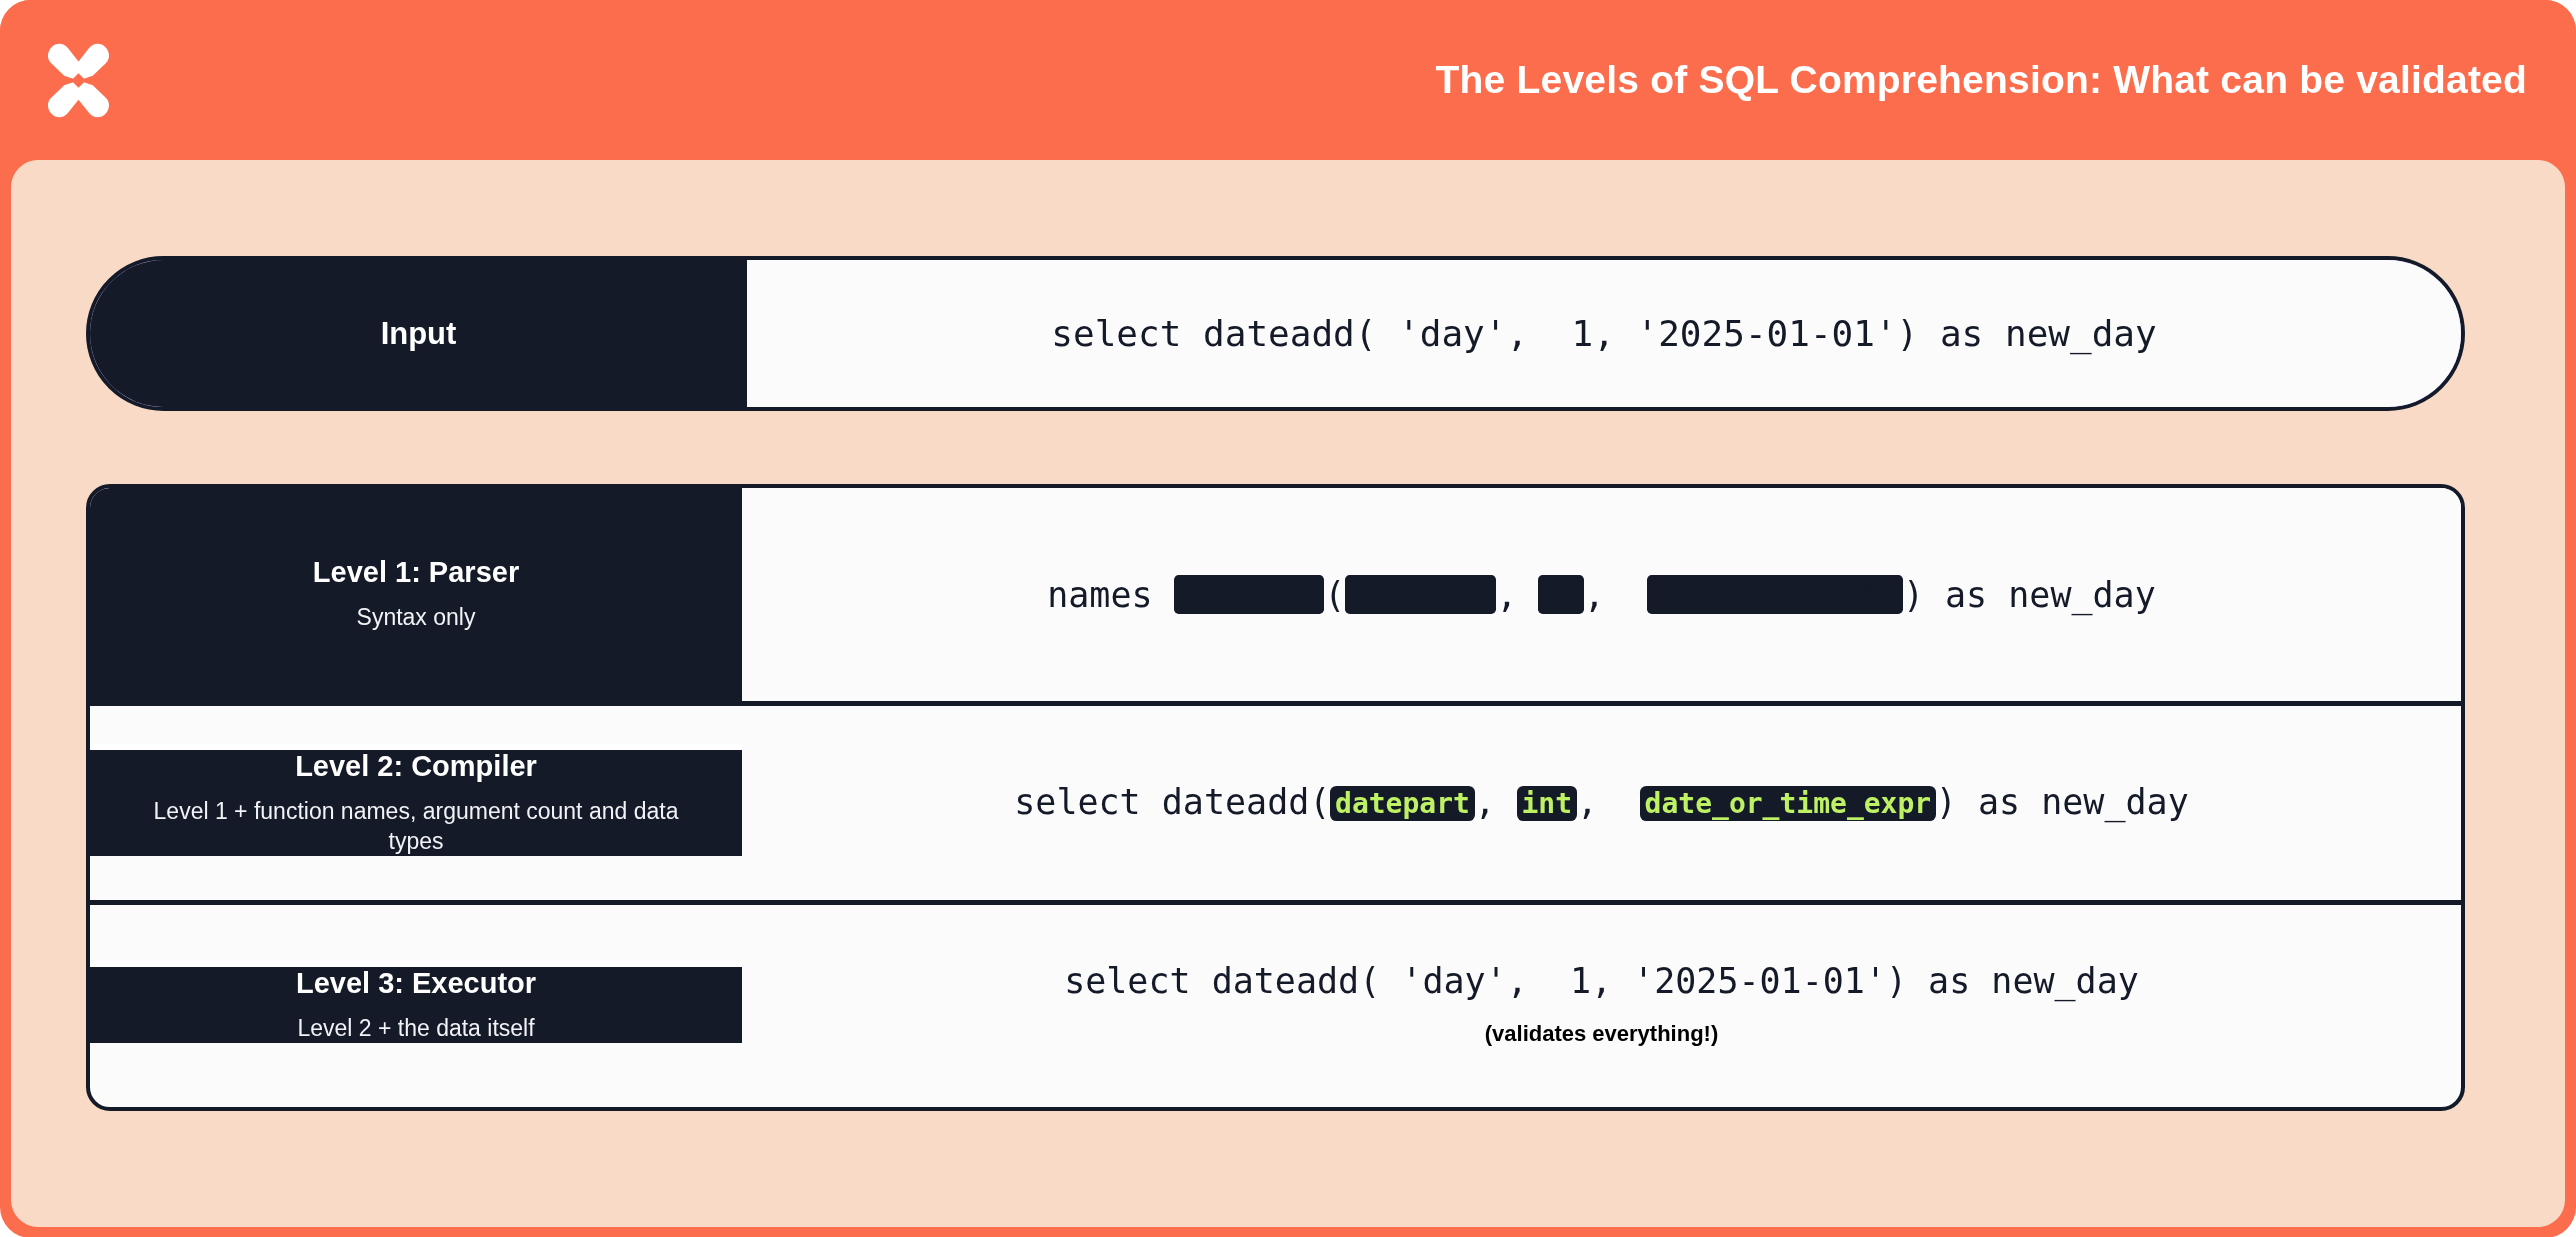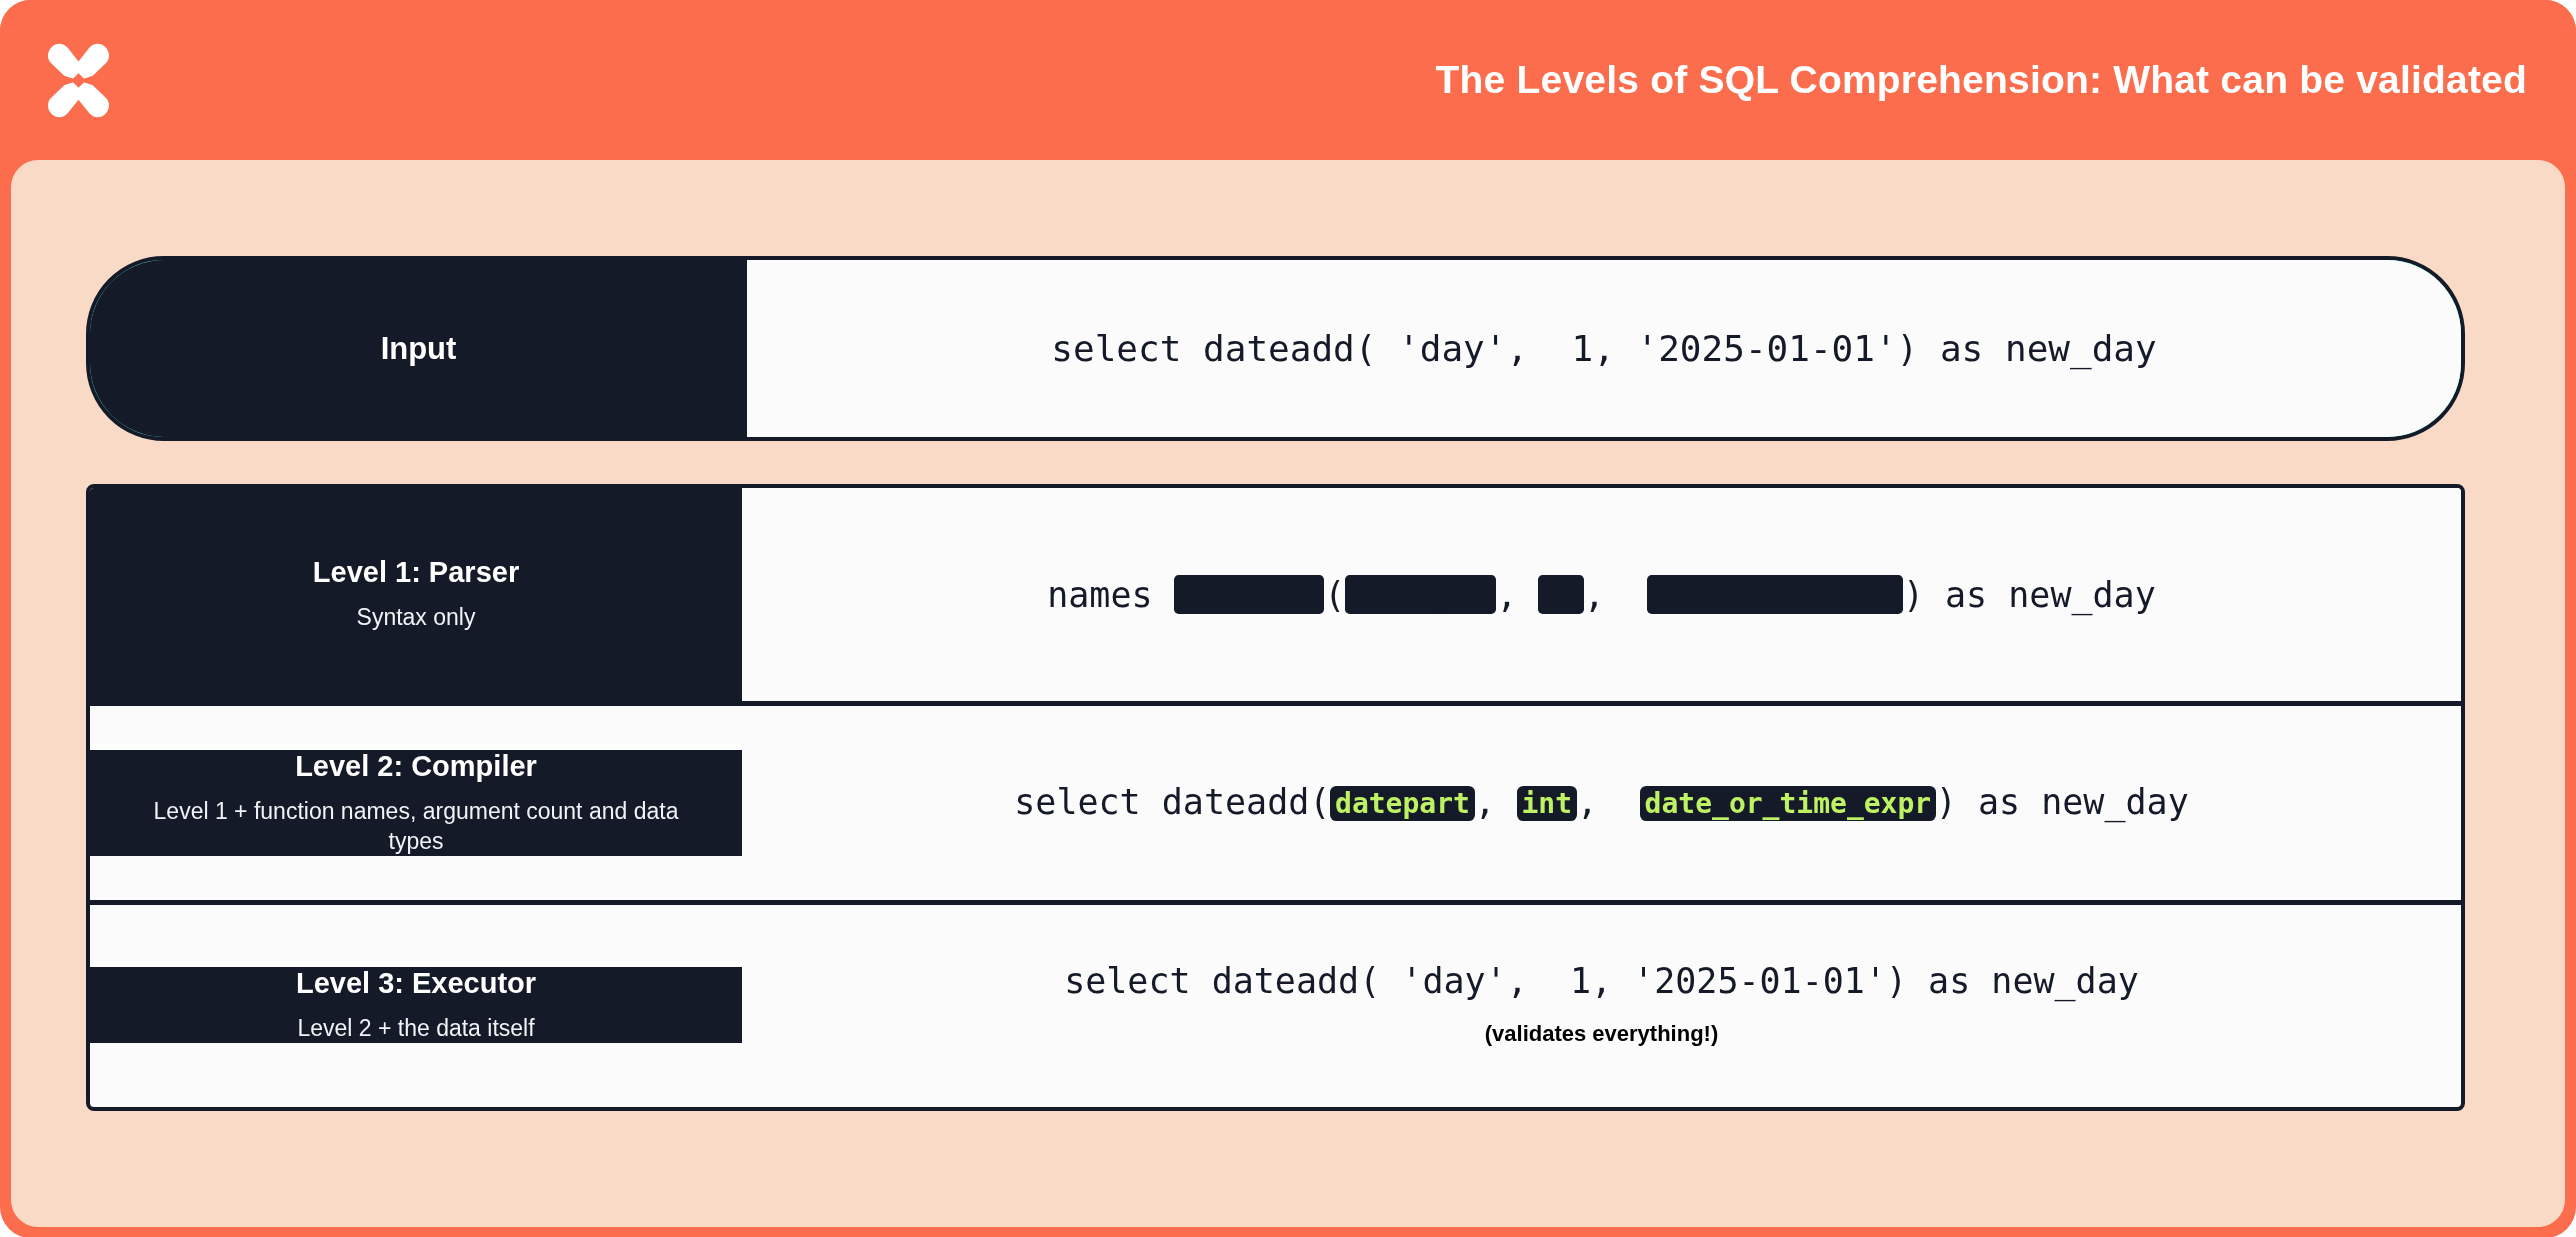--- a/index.html
+++ b/index.html
@@ -68,22 +68,22 @@
     background: #F8DAC6;
     border-radius: 27px 27px 27px 27px;
   }
 
   
   .input-card {
     position: absolute;
     left: 75px;
     top: 96px;
     width: 2379px;
-    height: 185px;
-    background: #5eead4;
+    height: 155px;
+    background: #c4b5fd;
     border: 4.7px solid #141A28;
     border-radius: 78px;
     display: flex;
     align-items: stretch;
     overflow: hidden;
   }
 
   .input-label-cell {
     flex: 0 0 657px;
     background: #141A28;
@@ -105,21 +105,21 @@
 
   
   .levels-card {
     position: absolute;
     left: 75px;
     top: 324px;
     width: 2379px;
     height: 627px;
     background: #FBFBFC;
     border: 4.7px solid #141A28;
-    border-radius: 8px;
+    border-radius: 24px;
     overflow: hidden;
   }
 
   .level-row {
     display: flex;
     align-items: stretch;
     height: 205px;
     position: relative;
   }
   .level-row.r1 { height: 213px; }

